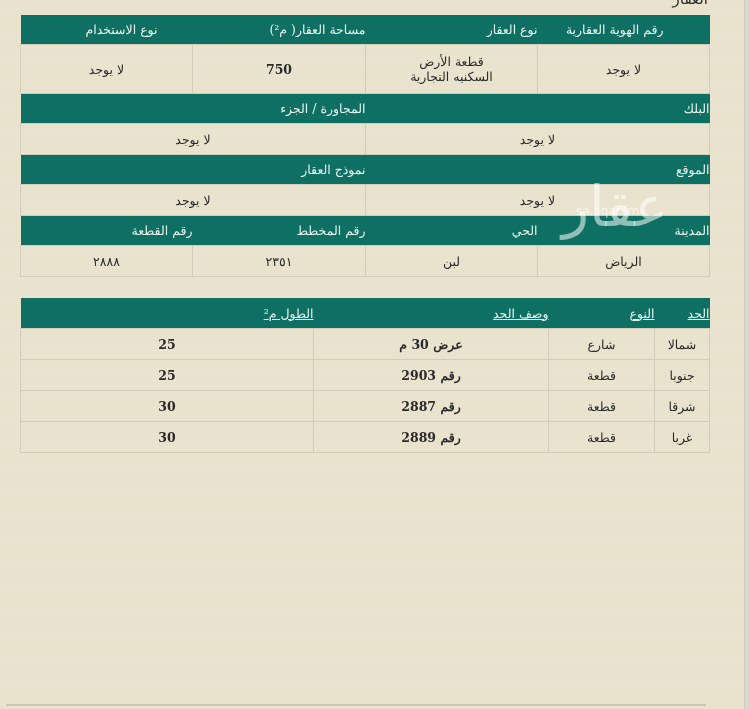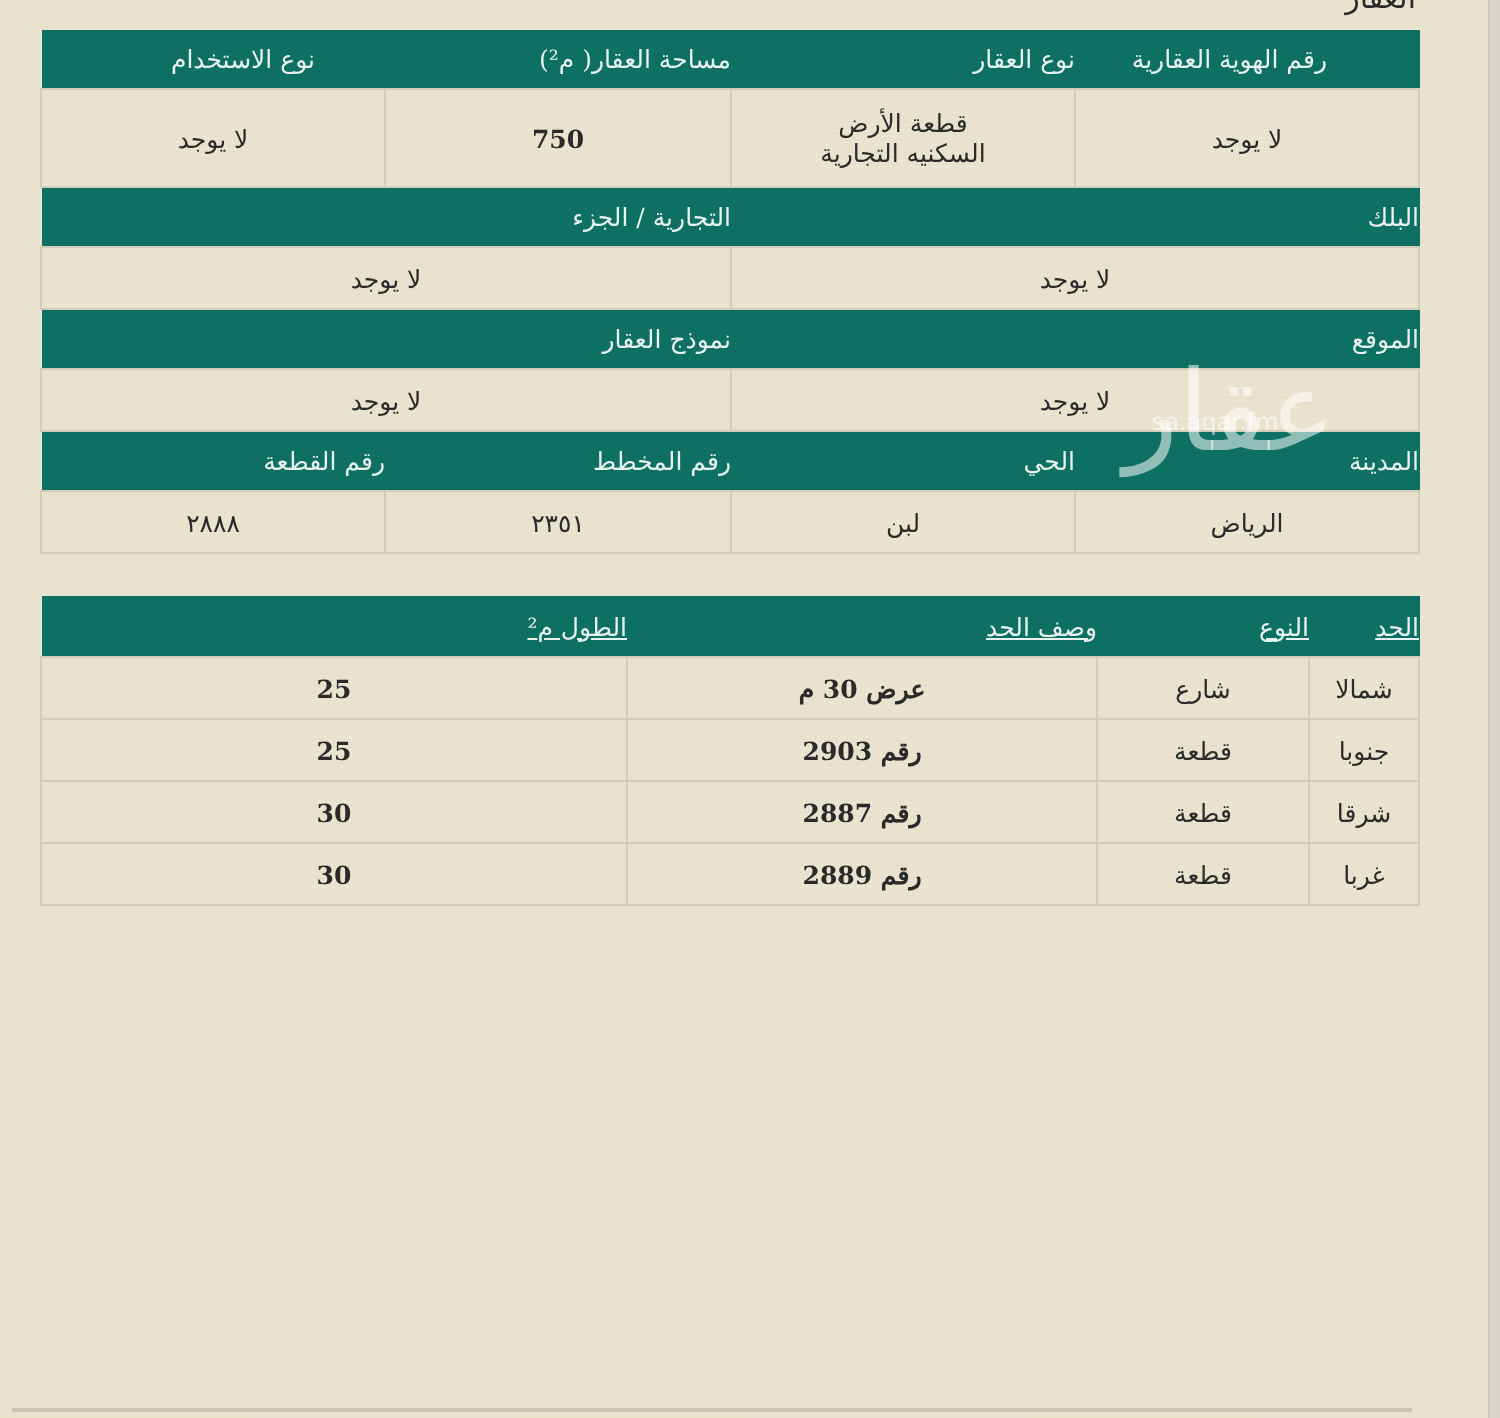--- a/index.html
+++ b/index.html
@@ -68,21 +68,21 @@
     <th class="last">نوع الاستخدام</th>
   </tr>
   <tr class="v1">
     <td>لا يوجد</td>
     <td style="padding:0 40px;">قطعة الأرض السكنيه التجارية</td>
     <td class="num">750</td>
     <td>لا يوجد</td>
   </tr>
   <tr>
     <th colspan="2">البلك</th>
-    <th colspan="2">التجارية / الجزء</th>
+    <th colspan="2">المجاورة / الجزء</th>
   </tr>
   <tr class="v">
     <td colspan="2">لا يوجد</td>
     <td colspan="2">لا يوجد</td>
   </tr>
   <tr>
     <th colspan="2">الموقع</th>
     <th colspan="2">نموذج العقار</th>
   </tr>
   <tr class="v">

